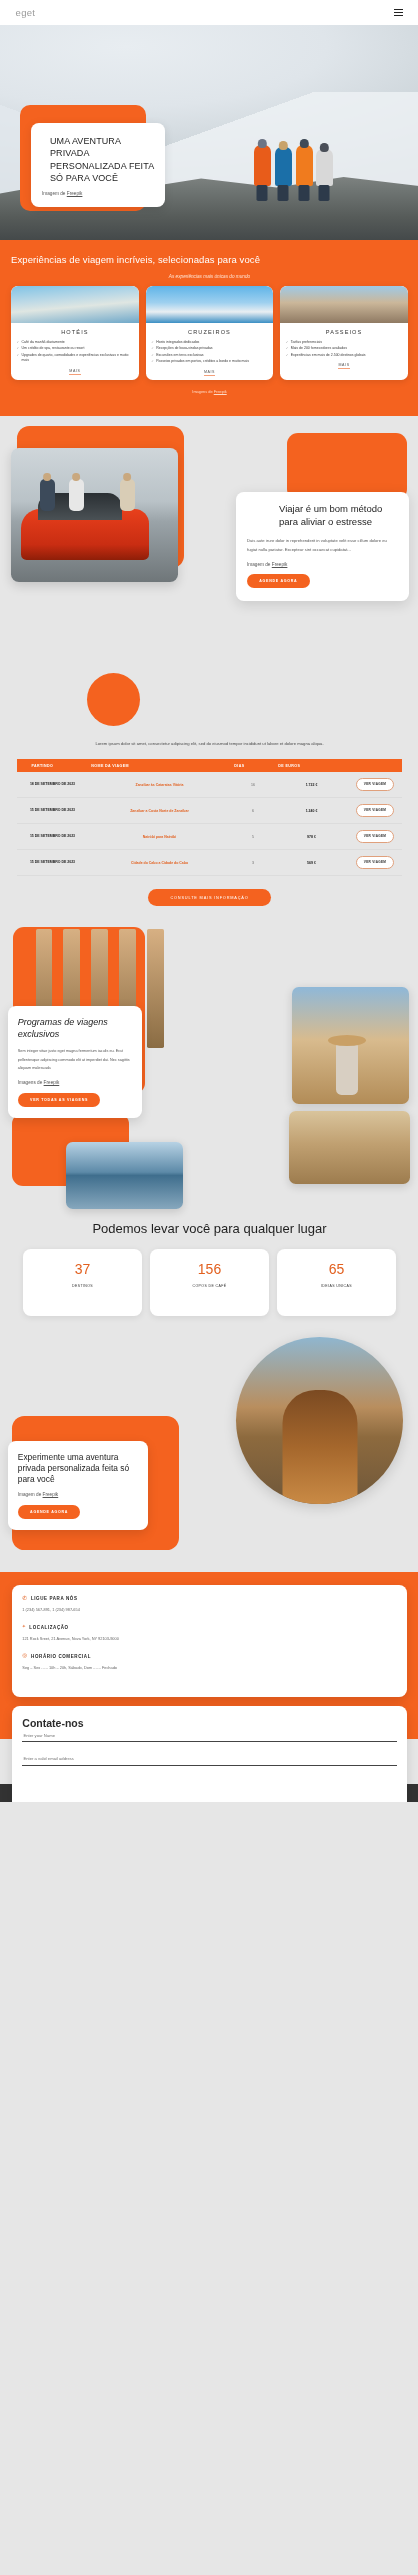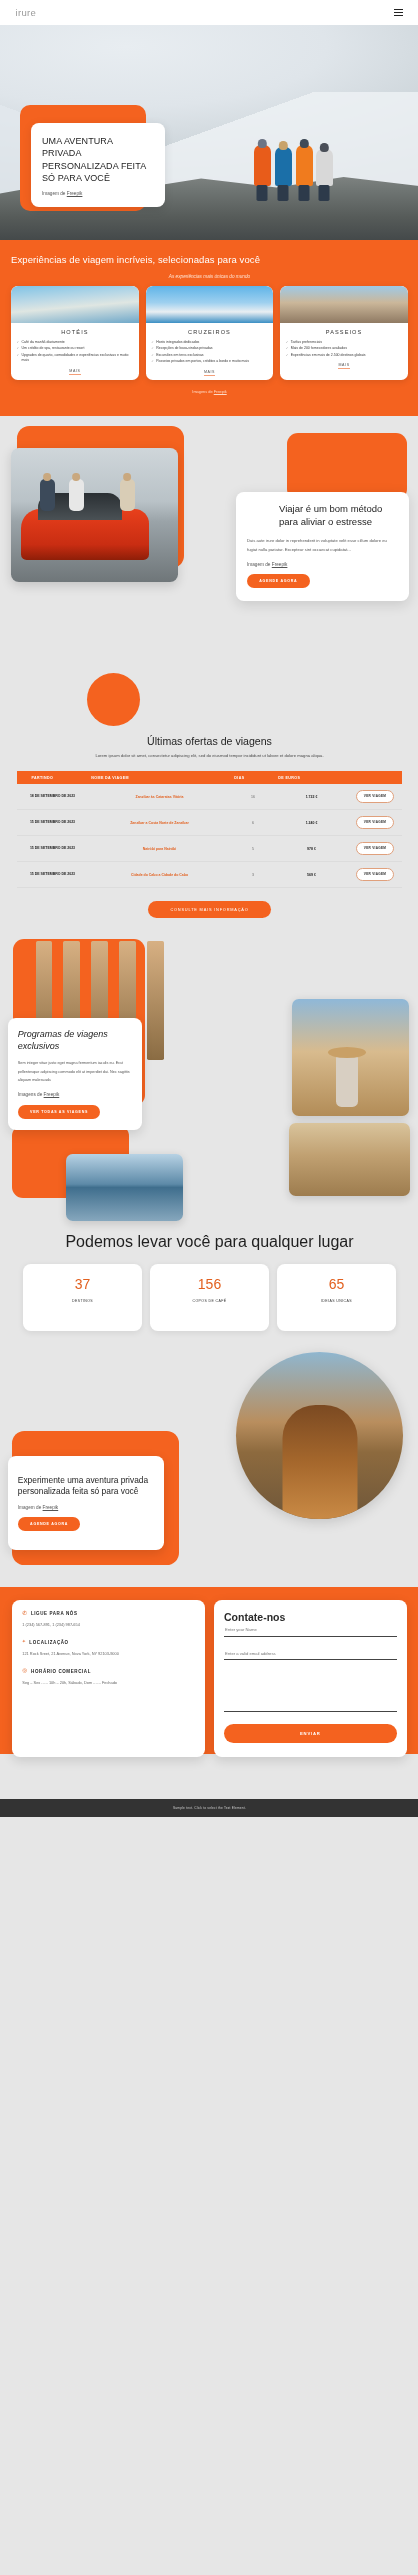--- a/index.html
+++ b/index.html
@@ -67,21 +67,21 @@
     position: absolute; left: 19.5px; top: 80px;
     width: 126px; height: 106px; background: #f4621f; border-radius: 10px;
   }
   .hero-card {
     position: absolute; left: 31px; top: 98px; width: 134px;
     background: #fff; border-radius: 7.8px; padding: 12.3px 11px 11px 11px;
     box-shadow: 0 2.2px 10px rgba(0,0,0,.10);
   }
   .hero-card h1 {
     font-size: 9px; font-weight: 400; line-height: 1.35;
-    letter-spacing: 0.1px; color: #1e1e1e; text-transform: uppercase;
+    letter-spacing: 0.1px; color: #1e1e1e; text-transform: uppercase; margin-left: 8px;
   }
   .credit { font-size: 4.7px; color: #555; margin-top: 7.3px; }
   .credit a { color: #555; text-decoration: underline; }
 
   
   .exp { background: #f4621f; padding: 14px 11px 22px; position: relative; }
   .exp h2 {
     color: #fff; font-size: 9.5px; font-weight: 300; text-align: left;
     line-height: 1.35; letter-spacing: 0.1px;
   }
@@ -224,21 +224,21 @@
     box-shadow: 0 2.8px 9px rgba(0,0,0,.14);
   }
   .pg-sand {
     position:absolute; right: 9px; bottom: 28px; width: 121px; height: 73px; border-radius: 6.7px;
     background: linear-gradient(180deg,#d9c49c 0%, #c0a071 45%, #9d7c4e 100%);
     box-shadow: 0 2.8px 9px rgba(0,0,0,.14);
   }
 
   
   .stats { background:#e6e6e6; padding: 9px 0 16.7px; }
-  .stats h2 { text-align:center; font-size: 16px; font-weight: 300; color:#1f1f1f; }
+  .stats h2 { text-align:center; font-size: 13px; font-weight: 300; color:#1f1f1f; }
   .stat-row { display:flex; gap: 7.8px; justify-content:center; margin-top: 12.3px; padding: 0 23px; }
   .stat {
     flex: 1; background:#fff; border-radius: 7.8px; height: 67px;
     display:flex; flex-direction:column; align-items:center; justify-content:flex-start;
     padding-top: 12.3px; box-shadow: 0 1.7px 6.7px rgba(0,0,0,.08);
   }
   .stat .num { font-size: 14px; color:#e2601f; font-weight: 300; line-height: 1.15; text-align:center; }
   .stat .lbl { font-size: 3.5px; letter-spacing: 0.4px; color:#333; text-align:center; margin-top: 6.7px; line-height:1.7; }
 
   
@@ -248,29 +248,29 @@
     position:absolute; right: 15.6px; top: 4.5px; width: 167px; height: 167px; border-radius: 50%;
     background: linear-gradient(180deg,#8fb6cf 0%, #b98e5e 42%, #8d6a3e 60%, #6f573a 100%);
     overflow:hidden; box-shadow: 0 3.3px 12.3px rgba(0,0,0,.15);
   }
   .ex-photo .hair {
     position:absolute; left: 50%; transform: translateX(-50%); bottom: 0; width: 75px; height: 114px;
     background: linear-gradient(180deg,#7b4a22 0%, #a5672c 50%, #c98a45 100%);
     border-radius: 33px 33px 11px 11px;
   }
   .ex-card {
-    position:absolute; left: 7.8px; top: 109px; width: 156px; background:#fff;
-    border-radius: 7.8px; padding: 19px 10px; box-shadow: 0 3.3px 11px rgba(0,0,0,.12);
+    position:absolute; left: 7.8px; top: 109px; width: 140px; background:#fff;
+    border-radius: 7.8px; padding: 11px 10px; box-shadow: 0 3.3px 11px rgba(0,0,0,.12);
   }
   .ex-card h2 { font-size: 8.4px; font-weight: 400; line-height: 1.3; color:#1d1d1d; }
 
   
   .contact { position:relative; background:#e6e6e6; height: 212px; }
   .contact-bg { position:absolute; left:0; right:0; top: 0; height: 167px; background:#f4621f; }
-  .contact-inner { position:relative; display:flex; gap: 9px; padding: 12.3px 12.3px 0; }
+  .contact-inner { position:relative; display:flex; gap: 9px; padding: 12.3px 12.3px 0; flex-direction: column; }
   .ct-card {
     background:#fff; border-radius: 7.8px; padding: 11px 10px 14.5px; flex: 1;
     box-shadow: 0 3.3px 11px rgba(0,0,0,.12);
   }
   .ct-item { margin-bottom: 10px; }
   .ct-head { display:flex; align-items:center; gap: 3.9px; }
   .ct-head .ico { color:#e2601f; font-size: 5.6px; line-height: 1; }
   .ct-head h4 { font-size: 4.5px; letter-spacing: 0.6px; font-weight: 700; color:#1c1c1c; }
   .ct-item p { font-size: 3.9px; color:#666; line-height: 2.1; margin-top: 5px; }
   .fld {
@@ -290,21 +290,21 @@
     background: #333333; color: #cfcfcf; text-align:center;
     font-size: 3.2px; padding: 6.7px 0; letter-spacing: 0.2px;
   }
 </style>
 </head>
 <body>
 
 <div class="page">
 
   <div class="nav">
-    <div class="logo">irure</div>
+    <div class="logo">eget</div>
     <div class="burger">
         <span></span>
         <span></span>
         <span></span>
       </div>
   </div>
 
   <div class="hero">
     <div class="hero-bg">
       <div class="hero-snow"></div>
@@ -401,21 +401,20 @@
       <p class="body">Duis aute irure dolor in reprehenderit in voluptate velit esse cillum dolore eu fugiat nulla pariatur. Excepteur sint occaecat cupidatat...</p>
       <div class="credit">
         <span>Imagem de </span><a href="#">Freepik</a>
       </div>
       <button class="btn-orange">AGENDE AGORA</button>
     </div>
     <div class="tv-circle"></div>
   </div>
 
   <div class="offers">
-    <h2>Últimas ofertas de viagens</h2>
     <p class="lead">Lorem ipsum dolor sit amet, consectetur adipiscing elit, sed do eiusmod tempor incididunt ut labore et dolore magna aliqua.</p>
     <table>
       <thead>
         <tr>
           <th>PARTINDO</th>
           <th>NOME DA VIAGEM</th>
           <th>DIAS</th>
           <th>DE EUROS</th>
           <th></th>
         </tr>

